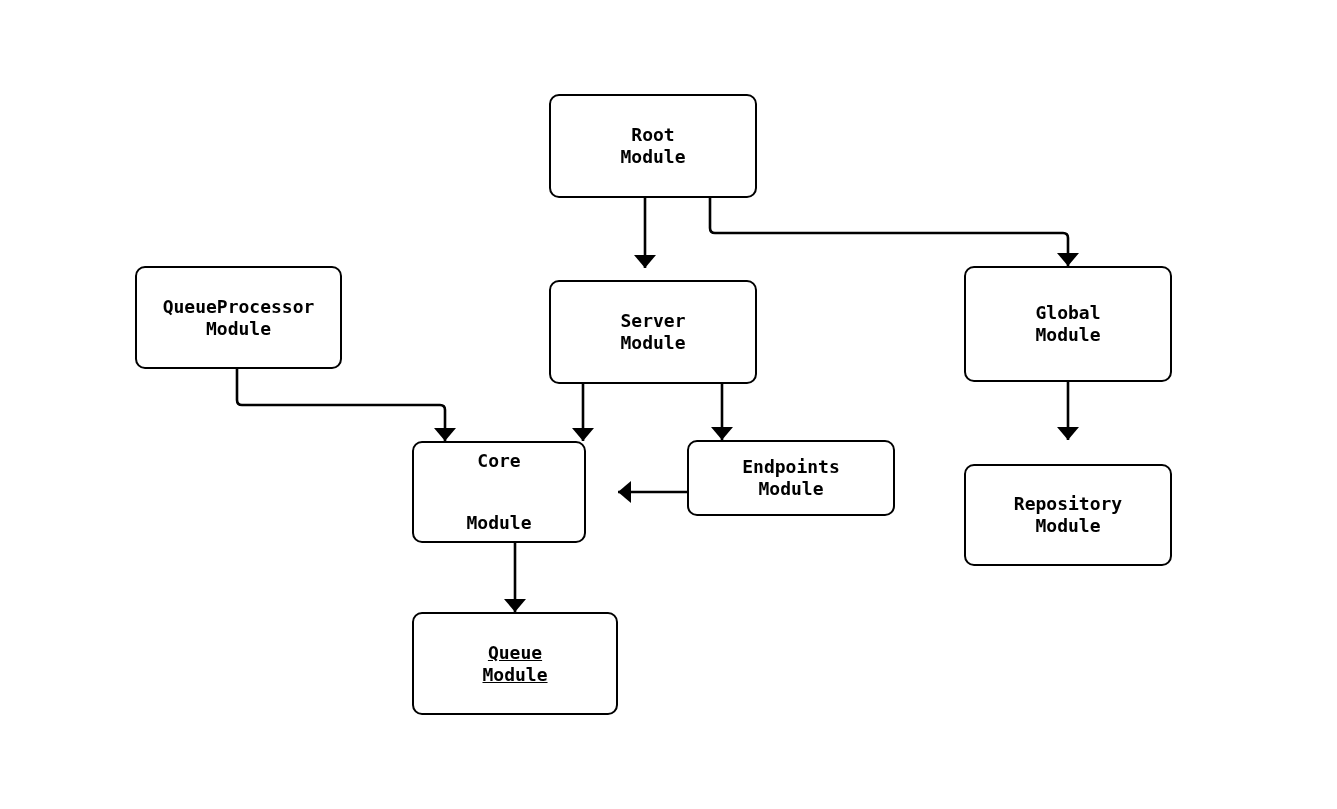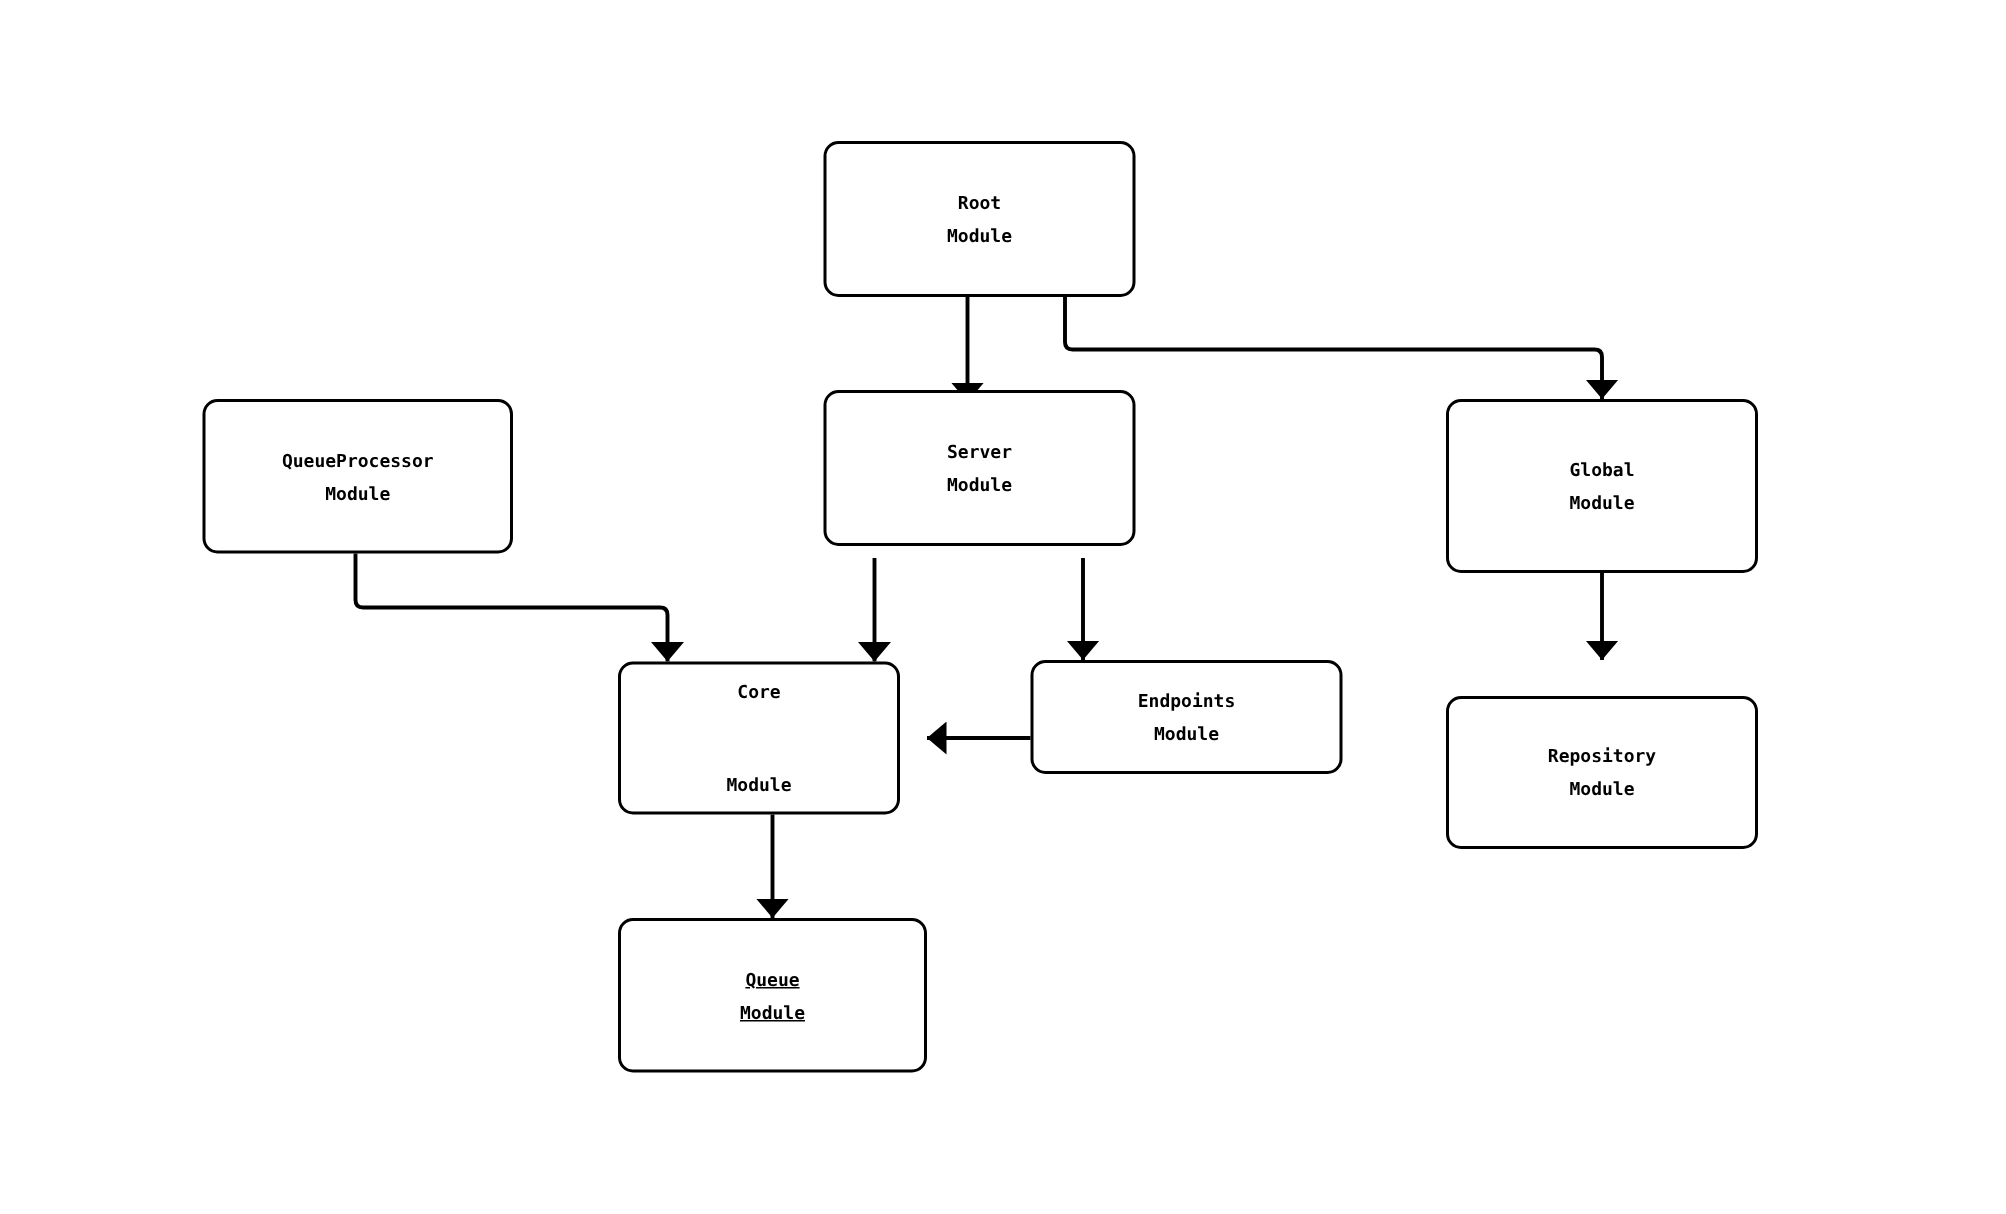--- a/index.html
+++ b/index.html
@@ -33,30 +33,30 @@
     border: 2.6px solid #000000;
     border-radius: 10px;
     background: #ffffff;
     display: flex;
     flex-direction: column;
     align-items: center;
     justify-content: center;
     text-align: center;
     color: #000000;
     font-weight: bold;
-    font-size: 12px;
+    font-size: 18px;
     line-height: 22px;
   }
   .node span { display: block; }
 
   .node-root          { left: 549px; top:  94px; width: 208px; height: 104px; }
   .node-queueprocessor{ left: 135px; top: 266px; width: 207px; height: 103px; }
-  .node-server        { left: 549px; top: 260px; width: 208px; height: 104px; }
+  .node-server        { left: 549px; top: 280px; width: 208px; height: 104px; }
   .node-global        { left: 964px; top: 266px; width: 208px; height: 116px; }
-  .node-core          { left: 412px; top: 441px; width: 188px; height: 102px; gap: 40px; }
+  .node-core          { left: 412px; top: 441px; width: 174px; height: 102px; gap: 40px; }
   .node-endpoints     { left: 687px; top: 440px; width: 208px; height: 76px; }
   .node-repository    { left: 964px; top: 440px; width: 208px; height: 102px; margin-top: 24px; }
   .node-queue         { left: 412px; top: 612px; width: 206px; height: 103px; text-decoration: underline; }
 </style>
 </head>
 <body>
 
 <div class="canvas">
 
   <svg class="edges-layer" viewBox="0 0 1337 809" xmlns="http://www.w3.org/2000/svg">

